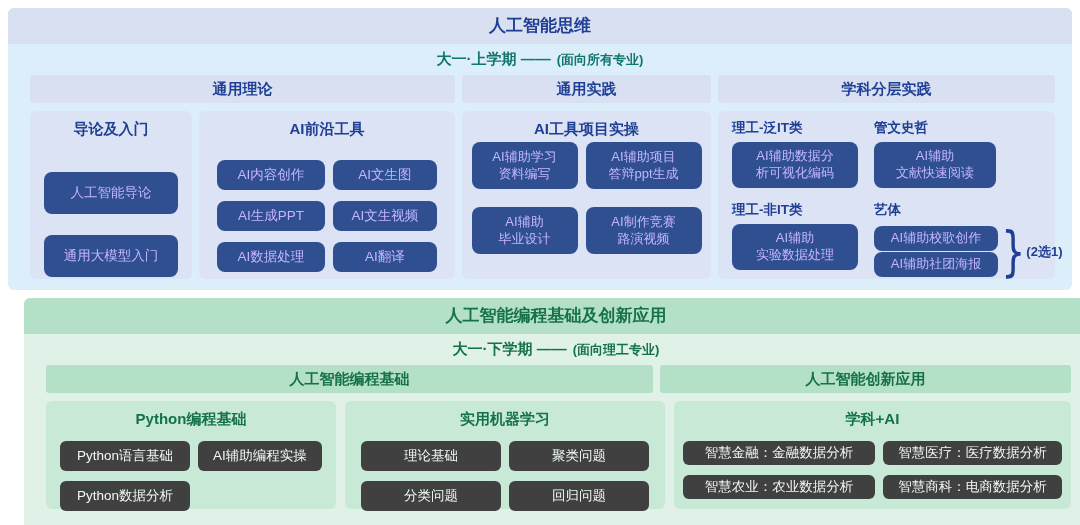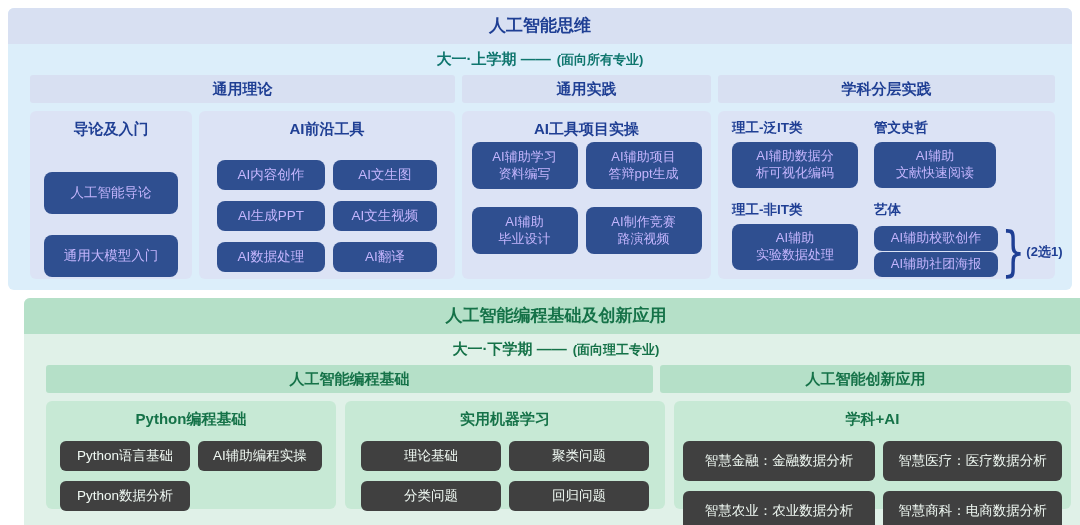--- a/index.html
+++ b/index.html
@@ -72,21 +72,21 @@
 
   
   .p-python{width:290px;}
   .python-grid{display:grid;grid-template-columns:130px 124px;gap:10px 8px;justify-content:center;margin-top:9px;}
   .python-grid .chip{height:30px;}
   .p-ml{width:320px;}
   .ml-grid{display:grid;grid-template-columns:140px 140px;gap:10px 8px;justify-content:center;margin-top:9px;}
   .ml-grid .chip{height:30px;}
   .p-apps{width:397px;}
   .apps-grid{display:grid;grid-template-columns:192px 179px;gap:10px 8px;justify-content:center;margin-top:9px;}
-  .apps-grid .chip{height:40px;font-size:13.5px;}
+  .apps-grid .chip{height:24px;font-size:13.5px;}
 </style>
 </head>
 <body>
 
 <div class="sec sec-blue">
   <div class="titlebar">人工智能思维</div>
   <div class="subrow">
     <span class="sub-main">大一·上学期 ——</span>
     <span class="sub-note">(面向所有专业)</span>
   </div>

